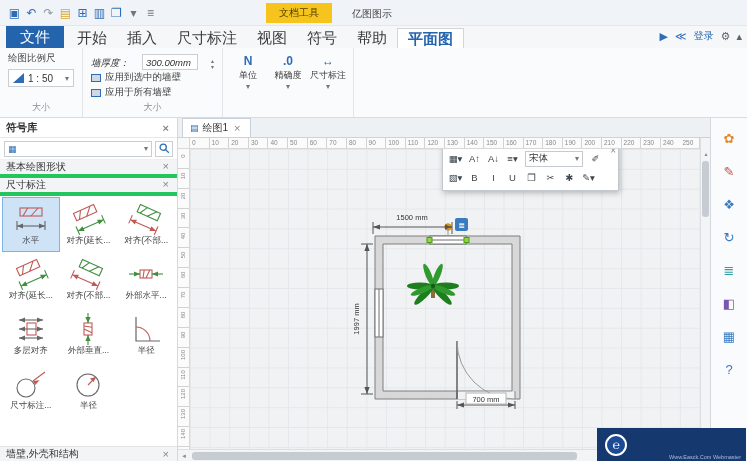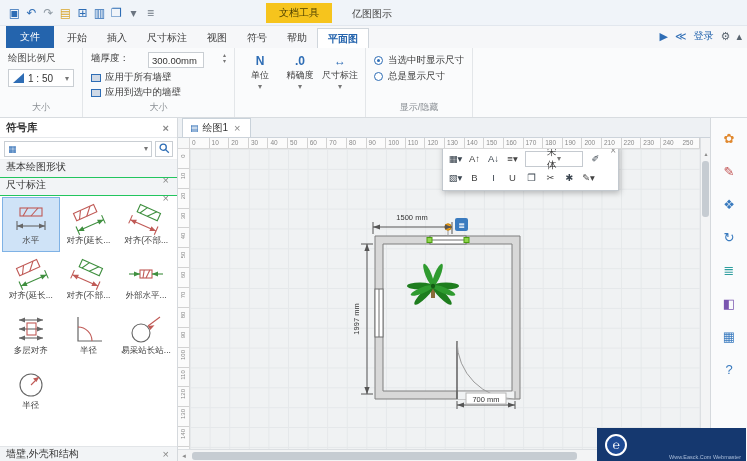--- a/index.html
+++ b/index.html
@@ -5,35 +5,35 @@
   *{margin:0;padding:0;box-sizing:border-box;font-family:"Liberation Sans","DejaVu Sans",sans-serif;}
   html,body{width:747px;height:461px;overflow:hidden;background:#fff;}
   .app{position:relative;width:747px;height:461px;background:#f3f5f7;font-size:10px;color:#333;overflow:hidden;}
   
   .titlebar{height:26px;background:#f0f4f9;border-bottom:1px solid #e2e7ee;display:flex;align-items:center;padding:0 6px;position:relative;}
   .qa{width:17px;text-align:center;font-size:12px;cursor:default;}
   .doc-tools{position:absolute;left:266px;top:3px;height:20px;line-height:20px;padding:0 13px;background:#f6c41d;color:#4d4000;font-size:10px;}
   .app-title{position:absolute;left:352px;top:7px;font-size:10px;color:#444;}
   
   .tabrow{height:22px;background:#f6f7f9;display:flex;align-items:flex-end;padding-left:6px;position:relative;}
-  .rtab{height:20px;line-height:20px;padding:0 10px;font-size:10px;color:#3c3c3c;cursor:pointer;white-space:nowrap;}
+  .rtab{height:20px;line-height:20px;padding:0 10px;font-size:15px;color:#3c3c3c;cursor:pointer;white-space:nowrap;}
   .rtab.file{background:#2464ad;color:#fff;height:22px;line-height:22px;padding:0 14px;margin-right:3px;}
   .rtab.active{background:#fff;border:1px solid #d0d6dc;border-bottom:none;color:#2464ad;font-weight:bold;}
   .tabrow-right{position:absolute;right:5px;top:3px;display:flex;align-items:center;gap:7px;font-size:10px;color:#444;}
   .tr-ic{font-size:11px;cursor:pointer;}
   .login{color:#2464ad;cursor:pointer;}
   
   .ribbon{height:70px;background:#fafbfc;border-bottom:1px solid #d8dce0;display:flex;}
   .rgroup{padding:4px 8px 1px;display:flex;flex-direction:column;border-right:1px solid #e3e6e9;}
   .rg-label{margin-top:auto;text-align:center;font-size:9px;color:#8a8f94;padding:1px 0 2px;}
   .scale-title{font-size:9.5px;color:#444;margin-bottom:4px;}
   .scale-combo{width:66px;height:18px;border:1px solid #c9ced3;background:#fff;display:flex;align-items:center;gap:4px;padding:0 4px;cursor:pointer;}
   .scale-icon{width:0;height:0;border-left:11px solid transparent;border-bottom:10px solid #2e6db5;}
   .dd{color:#777;font-size:8px;margin-left:auto;}
-  .wall-row{display:flex;align-items:flex-start;gap:19px;height:18px;}
+  .wall-row{display:flex;align-items:flex-end;gap:13px;height:18px;font-style:italic;}
   .wall-val{width:56px;height:16px;border:1px solid #c9ced3;background:#fff;display:flex;align-items:center;padding:0 3px;font-size:9.5px;}
   .spin{display:flex;flex-direction:column;font-size:6px;color:#777;line-height:6px;cursor:pointer;}
   .apply-row{display:flex;align-items:center;gap:4px;height:15px;font-size:9.5px;color:#3c3c3c;cursor:pointer;}
   .wall-ic{width:10px;height:8px;background:#cfd9e6;border:1px solid #2e6db5;}
   .dim-cols{display:flex;gap:6px;}
   .dim-col{width:34px;display:flex;flex-direction:column;align-items:center;cursor:pointer;}
   .dim-ic{height:17px;font-size:12px;font-weight:bold;display:flex;align-items:center;}
   .dim-lb{font-size:9px;color:#3c3c3c;white-space:nowrap;}
   .radio-row{display:flex;align-items:center;gap:5px;height:16px;font-size:9.5px;color:#3c3c3c;cursor:pointer;}
   .radio{width:9px;height:9px;border:1px solid #2e6db5;border-radius:50%;position:relative;background:#fff;}
@@ -42,21 +42,21 @@
   .main{display:flex;height:343px;}
   
   .sidebar{width:178px;background:#fff;border-right:1px solid #d5d9dd;position:relative;overflow:hidden;}
   .sb-header{height:20px;display:flex;align-items:center;padding:0 6px;font-weight:bold;font-size:10.5px;border-bottom:1px solid #e6e9ec;}
   .x{margin-left:auto;color:#888;cursor:pointer;font-size:11px;padding:0 2px;}
   .sb-search{height:22px;display:flex;align-items:center;gap:3px;padding:0 4px;border-bottom:1px solid #eef0f2;}
   .search-combo{flex:1;height:16px;border:1px solid #c9ced3;background:#fff;display:flex;align-items:center;padding:0 3px;gap:2px;}
   .filter-ic{color:#2e6db5;font-size:9px;}
   .search-input{flex:1;border:none;outline:none;font-size:9px;min-width:10px;}
   .search-btn{width:18px;height:16px;border:1px solid #c9ced3;background:#fff;display:flex;align-items:center;justify-content:center;cursor:pointer;}
-  .sb-section{height:18px;background:#f2f4f6;border-bottom:1px solid #22c55e;display:flex;padding:0 6px;font-size:10px;color:#333;cursor:pointer;flex-direction:column;}
+  .sb-section{height:18px;background:#f2f4f6;border-bottom:4px solid #22c55e;display:flex;padding:0 6px;font-size:10px;color:#333;cursor:pointer;}
   .sym-grid{display:grid;grid-template-columns:repeat(3,1fr);padding:1px 2px;}
   .sym{height:55px;display:flex;flex-direction:column;align-items:center;justify-content:center;cursor:pointer;border:1px solid transparent;}
   .sym.selected{background:#cfe3f7;border-color:#7fb2e5;}
   .sym svg{width:38px;height:32px;}
   .sym .lb{font-size:8.5px;color:#444;max-width:54px;white-space:nowrap;overflow:hidden;text-overflow:ellipsis;}
   .sb-bottom{position:absolute;bottom:0;left:0;right:0;height:15px;background:#f2f4f6;border-top:1px solid #e2e5e8;display:flex;align-items:center;padding:0 6px;font-size:10px;overflow:hidden;cursor:pointer;}
   
   .canvas-region{width:532px;display:flex;flex-direction:column;position:relative;background:#eef0f1;}
   .cv-tabbar{height:20px;background:#eef1f4;border-bottom:1px solid #ccd3da;display:flex;align-items:flex-end;padding-left:4px;}
   .cv-tab{height:19px;background:#fff;border:1px solid #c9d2da;border-bottom:none;display:flex;align-items:center;gap:4px;padding:0 7px;font-size:10px;cursor:pointer;}
@@ -78,21 +78,21 @@
   .vs-ar{position:absolute;left:0;width:10px;height:10px;line-height:10px;cursor:pointer;}
   .h-scroll{height:13px;background:#f3f4f5;border-top:1px solid #dcdfe2;position:relative;font-size:7px;color:#8a8a8a;}
   .hs-ar{position:absolute;top:0;width:12px;height:12px;line-height:12px;text-align:center;cursor:pointer;}
   .hs-thumb{position:absolute;left:14px;top:2px;width:385px;height:8px;background:#c6ccd2;border-radius:3px;cursor:pointer;}
   
   .mini-toolbar{position:absolute;left:252px;top:24px;background:#fff;border:1px solid #c2c8ce;box-shadow:1px 2px 6px rgba(0,0,0,.25);padding:3px 14px 3px 4px;z-index:6;}
   .tb-row{display:flex;align-items:center;gap:2px;height:19px;}
   .tb-seg{display:flex;align-items:center;gap:2px;}
   .tb-btn{min-width:17px;height:16px;display:flex;align-items:center;justify-content:center;font-size:9.5px;color:#444;cursor:pointer;border:1px solid transparent;}
   .tb-btn:nth-child(odd){color:#3c4650;}
-  .font-combo{width:58px;height:16px;border:1px solid #c5cad0;display:flex;align-items:center;padding:0 21px;font-size:9.5px;cursor:pointer;margin:0 2px;}
+  .font-combo{width:58px;height:16px;border:1px solid #c5cad0;display:flex;align-items:center;padding:0 3px;font-size:9.5px;cursor:pointer;margin:0 2px;}
   .tb-close{position:absolute;top:-1px;right:2px;font-size:10px;color:#888;cursor:pointer;}
   
   .right-strip{width:37px;background:#fafbfc;border-left:1px solid #d5d9dd;display:flex;flex-direction:column;align-items:center;padding-top:10px;gap:13px;}
   .rs-icon{width:22px;height:20px;display:flex;align-items:center;justify-content:center;font-size:13px;cursor:pointer;}
   
   .watermark{position:absolute;right:1px;bottom:0;width:149px;height:33px;background:#15386f;display:flex;align-items:center;padding:0 8px;gap:7px;z-index:9;}
   .wm-logo{width:22px;height:22px;border-radius:50%;border:2px solid #fff;color:#fff;display:flex;align-items:center;justify-content:center;font-size:12px;font-weight:bold;background:#1d4a94;flex:none;}
   .wm-title{color:#fff;font-size:14px;font-weight:bold;letter-spacing:1.5px;white-space:nowrap;}
   .wm-sub{position:absolute;right:5px;bottom:1px;font-size:5.5px;color:#a9bcd9;white-space:nowrap;}
 </style>
@@ -156,25 +156,25 @@
       <div class="wall-row">
         <span style="font-size:9.5px;">墙厚度：</span>
         <span class="wall-val">300.00mm</span>
         <span class="spin">
           <span>▴</span>
           <span>▾</span>
         </span>
       </div>
       <div class="apply-row">
         <span class="wall-ic"></span>
-        <span>应用于所有墙壁</span>
+        <span>应用到选中的墙壁</span>
       </div>
       <div class="apply-row">
         <span class="wall-ic"></span>
-        <span>应用到选中的墙壁</span>
+        <span>应用于所有墙壁</span>
       </div>
       <div class="rg-label">大小</div>
     </div>
 
     <div class="rgroup">
       <div class="dim-cols" id="dimCols">
           <div class="dim-col">
      <span class="dim-ic" style="color:#2e6db5">N</span>
      <span class="dim-lb">单位</span>
      <span class="dd" style="margin:0;">▾</span>
@@ -186,31 +186,20 @@
    </div>
           <div class="dim-col">
      <span class="dim-ic" style="color:#2e6db5">↔</span>
      <span class="dim-lb">尺寸标注</span>
      <span class="dd" style="margin:0;">▾</span>
    </div>
         </div>
       <div class="rg-label" style="visibility:hidden;">.</div>
     </div>
 
-    <div class="rgroup">
-      <div class="radio-row">
-        <span class="radio sel"></span>
-        <span>当选中时显示尺寸</span>
-      </div>
-      <div class="radio-row">
-        <span class="radio"></span>
-        <span>总是显示尺寸</span>
-      </div>
-      <div class="rg-label">显示/隐藏</div>
-    </div>
   </div>
 
   <div class="main">
 
     <div class="sidebar">
       <div class="sb-header">
         <span>符号库</span>
         <span class="x">×</span>
       </div>
       <div class="sb-search">
@@ -330,32 +319,46 @@
               <path d="M31 16 l-6 -2.6 v5.2 Z" fill="#666"></path>
               <line x1="7" y1="25" x2="31" y2="25" stroke="#666" stroke-width="1.1"></line>
               <path d="M7 25 l6 -2.6 v5.2 Z" fill="#666"></path>
               <path d="M31 25 l-6 -2.6 v5.2 Z" fill="#666"></path>
               <rect x="15" y="10" width="9" height="12" fill="none" stroke="#c05a56" stroke-width="1.1"></rect>
             </svg>
      <span class="lb">多层对齐</span>
    </div>
           <div class="sym ">
      <svg viewBox="0 0 38 32">
+              <g transform="rotate(90 19 16)">
+                <rect x="13" y="12" width="12" height="8" fill="none" stroke="#c05a56" stroke-width="1.1"></rect>
+                <line x1="16" y1="20" x2="17.2" y2="12" stroke="#c05a56" stroke-width="1.1"></line>
+                <line x1="19" y1="20" x2="22.84" y2="12" stroke="#c05a56" stroke-width="1.1"></line>
+                <line x1="2" y1="16" x2="13" y2="16" stroke="#3f8f3f" stroke-width="1.1"></line>
+                <path d="M13 16 l-6 -2.6 v5.2 Z" fill="#3f8f3f"></path>
+                <line x1="25" y1="16" x2="36" y2="16" stroke="#3f8f3f" stroke-width="1.1"></line>
+                <path d="M25 16 l6 -2.6 v5.2 Z" fill="#3f8f3f"></path>
+              </g>
+            </svg>
+     <span class="lb">外部垂直...</span>
+   </div>
+          <div class="sym ">
+     <svg viewBox="0 0 38 32">
               <path d="M9 4 V28 H33" fill="none" stroke="#666" stroke-width="1.2"></path>
               <path d="M9 14 A14 14 0 0 1 23 28" fill="none" stroke="#c05a56" stroke-width="1.1"></path>
             </svg>
      <span class="lb">半径</span>
    </div>
           <div class="sym ">
      <svg viewBox="0 0 38 32">
               <circle cx="14" cy="20" r="9" fill="none" stroke="#666" stroke-width="1.1"></circle>
               <line x1="21" y1="13" x2="33" y2="4" stroke="#c05a56" stroke-width="1.1"></line>
               <path d="M21 13 l6.5 -0.8 -4.3 4.8 Z" fill="#c05a56"></path>
             </svg>
-     <span class="lb">易采站长站...</span>
+     <span class="lb">尺寸标注...</span>
    </div>
           <div class="sym ">
      <svg viewBox="0 0 38 32">
               <circle cx="19" cy="17" r="11" fill="none" stroke="#666" stroke-width="1.1"></circle>
               <line x1="19" y1="17" x2="27" y2="9" stroke="#c05a56" stroke-width="1.1"></line>
               <path d="M27 9 l-6 1.5 3.5 3.5 Z" fill="#c05a56"></path>
             </svg>
      <span class="lb">半径</span>
    </div>
         </div>

